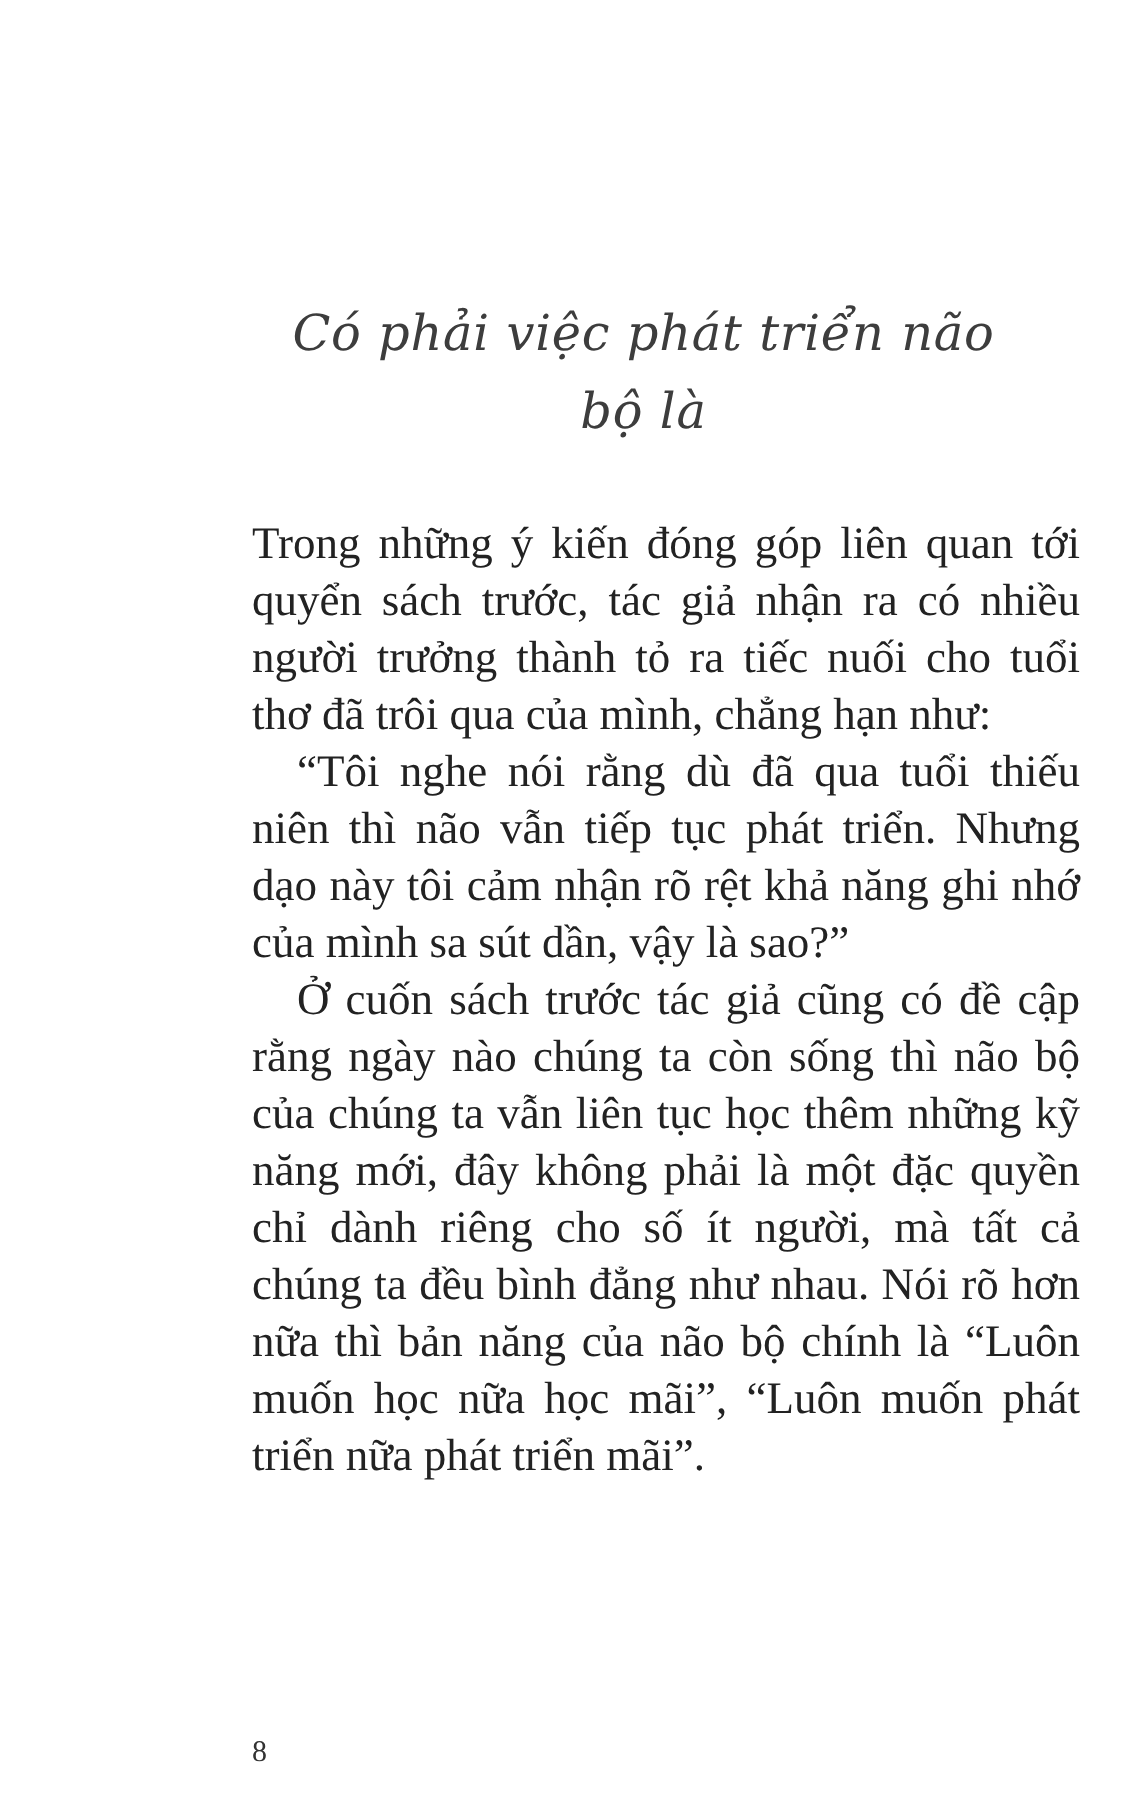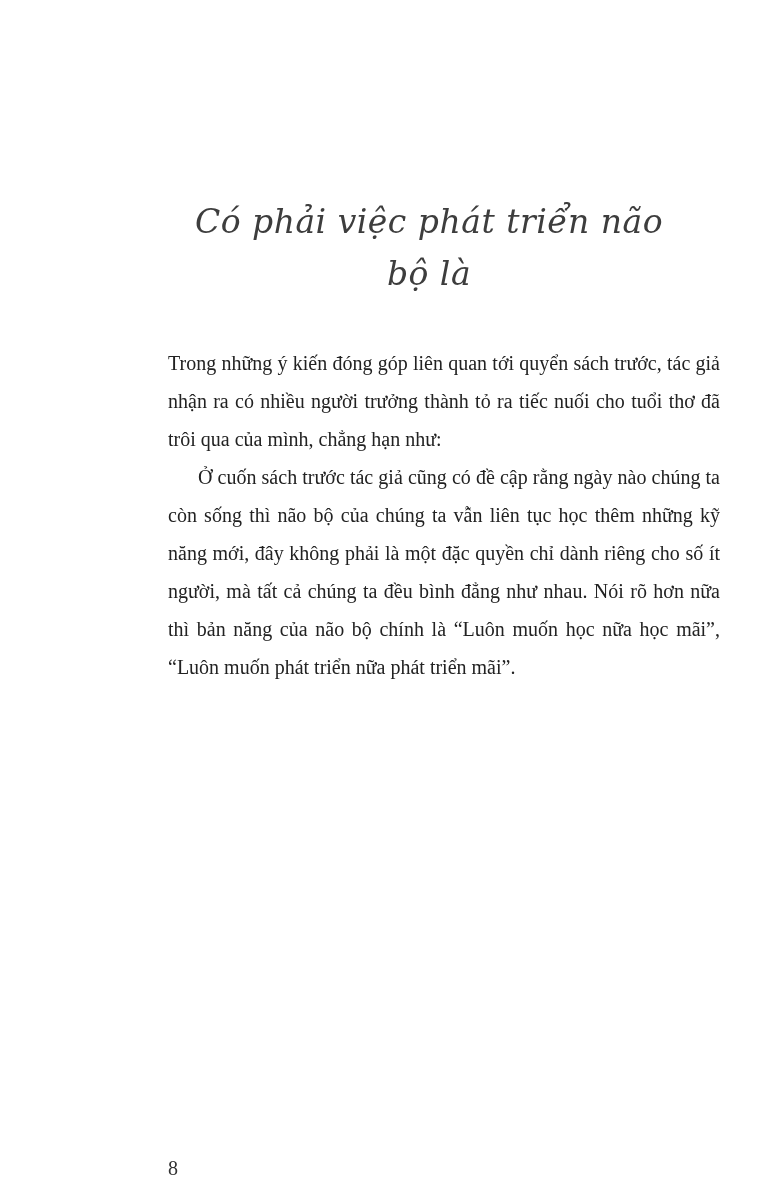--- a/index.html
+++ b/index.html
@@ -31,21 +31,21 @@
     color: #3d3d3d;
     margin-bottom: 44px;
     letter-spacing: 0.5px;
   }
 
   .chapter-title .title-line {
     display: block;
   }
 
   .body-text {
-    font-size: 20px;
+    font-size: 30px;
     line-height: 38px;
     color: #222222;
     text-align: justify;
     width: 552px;
   }
 
   .body-text p {
     margin: 0;
   }
 
@@ -66,18 +66,19 @@
 <body>
 
 <div class="book-page">
 
   <h1 class="chapter-title">
     <span class="title-line">Có phải việc phát triển não bộ là</span>
   </h1>
 
   <div class="body-text">
     <p>Trong những ý kiến đóng góp liên quan tới quyển sách trước, tác giả nhận ra có nhiều người trưởng thành tỏ ra tiếc nuối cho tuổi thơ đã trôi qua của mình, chẳng hạn như:</p>
+    <p class="indent">“Tôi nghe nói rằng dù đã qua tuổi thiếu niên thì não vẫn tiếp tục phát triển. Nhưng dạo này tôi cảm nhận rõ rệt khả năng ghi nhớ của mình sa sút dần, vậy là sao?”</p>
     <p class="indent">Ở cuốn sách trước tác giả cũng có đề cập rằng ngày nào chúng ta còn sống thì não bộ của chúng ta vẫn liên tục học thêm những kỹ năng mới, đây không phải là một đặc quyền chỉ dành riêng cho số ít người, mà tất cả chúng ta đều bình đẳng như nhau. Nói rõ hơn nữa thì bản năng của não bộ chính là “Luôn muốn học nữa học mãi”, “Luôn muốn phát triển nữa phát triển mãi”.</p>
   </div>
 
   <div class="page-number">8</div>
 
 </div>
 
 </body></html>

